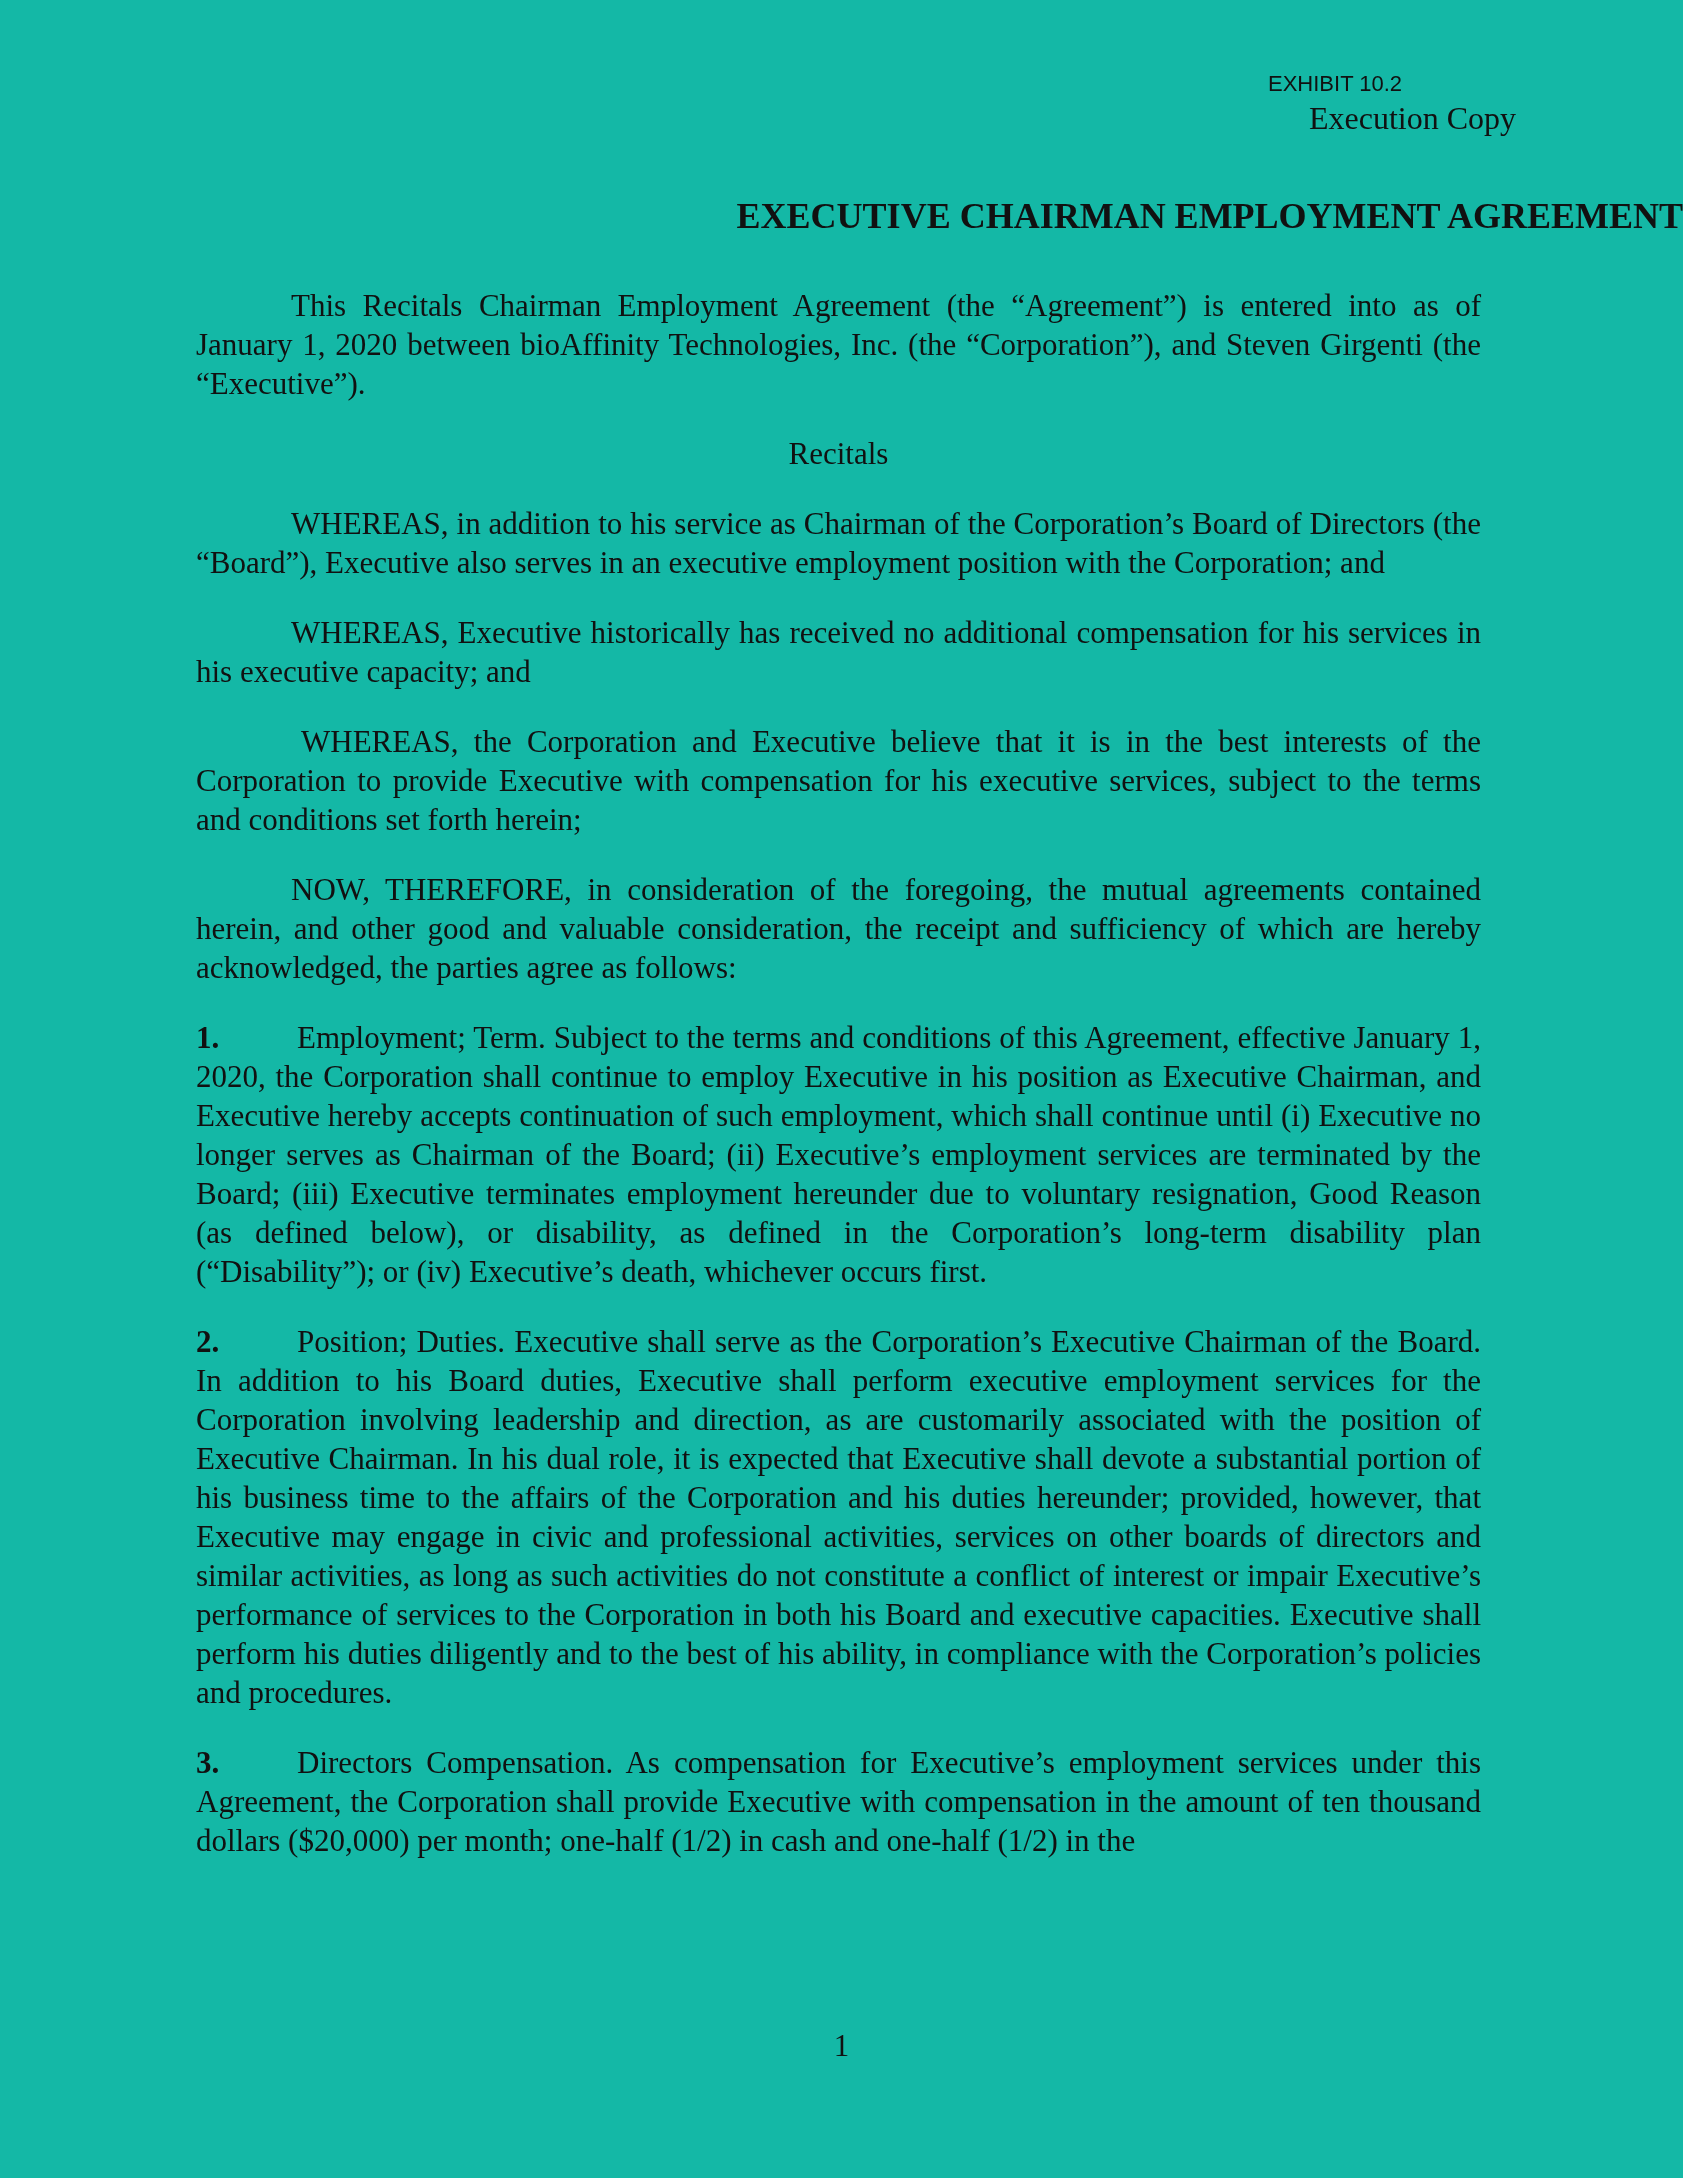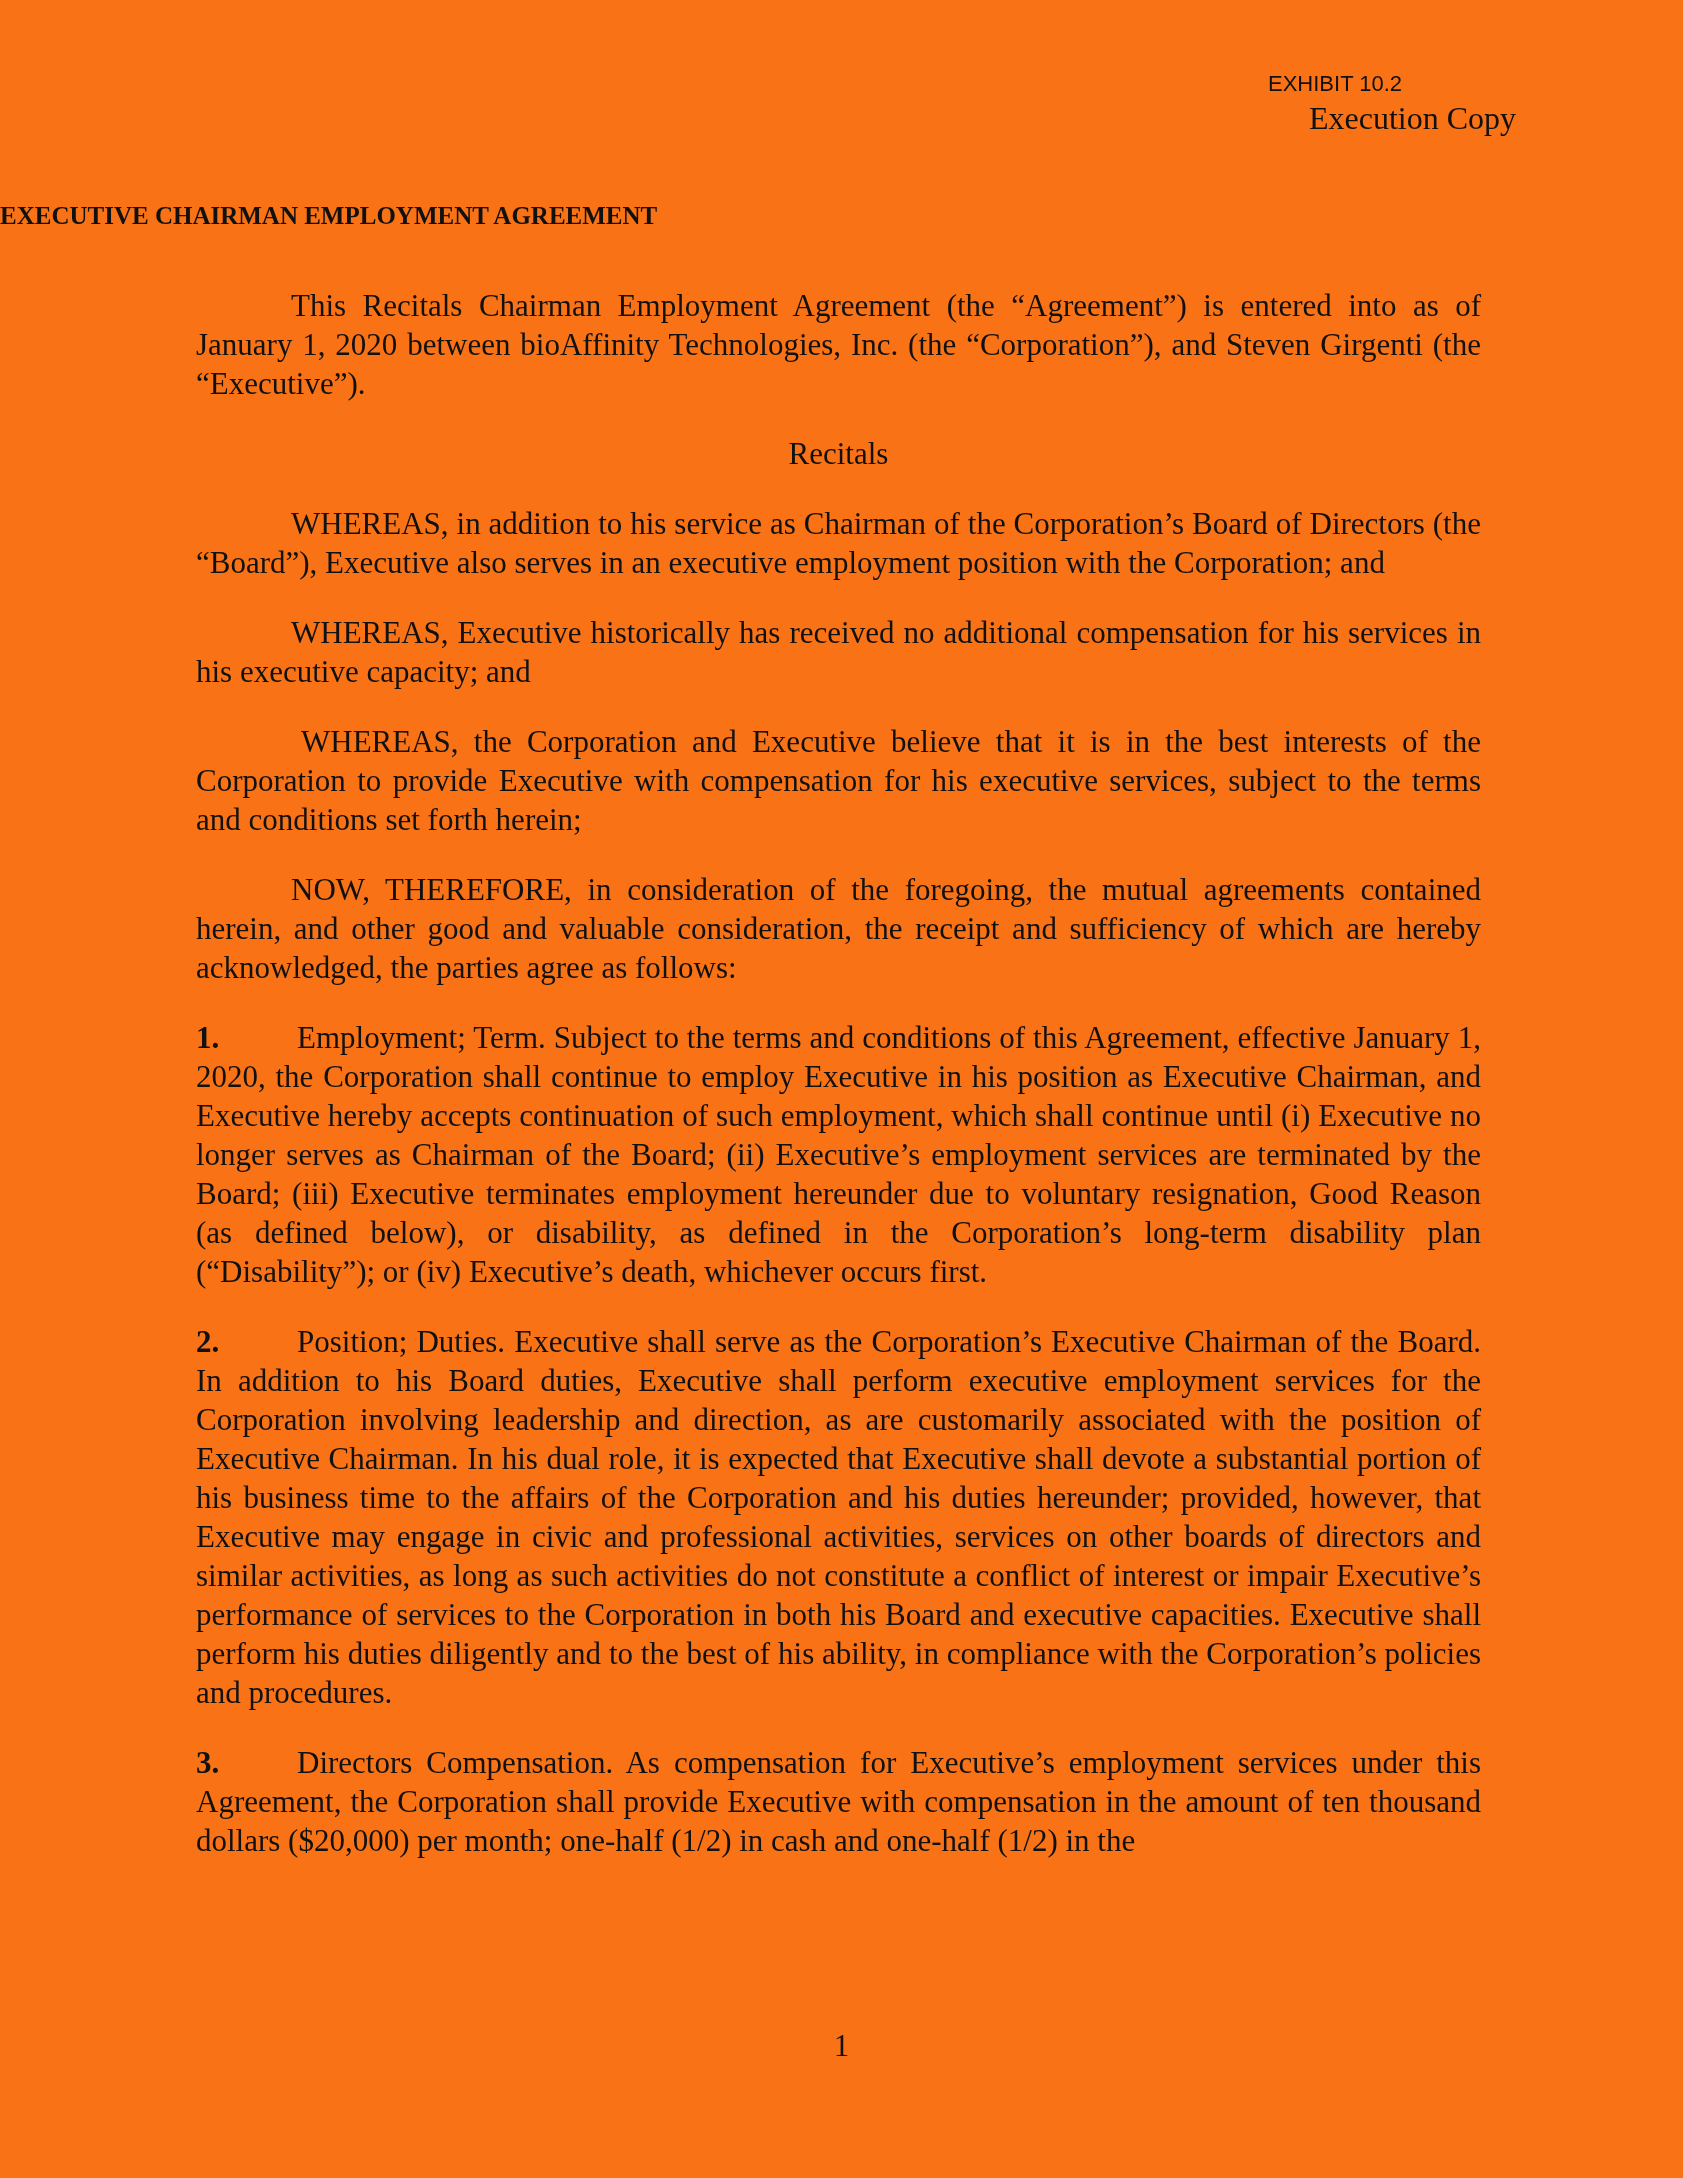--- a/index.html
+++ b/index.html
@@ -1,20 +1,20 @@
 <!DOCTYPE html>
 <html><head>
 <meta charset="utf-8">
 <style>
   html, body { margin: 0; padding: 0; background: #ffffff; }
   body { width: 1683px; height: 2178px; position: relative; overflow: hidden; color: #111111; }
-  .page { position: absolute; left: 0; top: 0; width: 1683px; height: 2178px; background: #f97316; }
+  .page { position: absolute; left: 0; top: 0; width: 1683px; height: 2178px; background: #14b8a6; }
   .exhibit { position: absolute; left: 1268px; top: 71px; font-family: "Liberation Sans", sans-serif; font-size: 22px; line-height: 26px; color: #111; }
   .execcopy { position: absolute; left: 1267px; top: 99px; font-family: "Liberation Serif", serif; font-size: 32px; line-height: 38px; color: #111; margin-left: 42px; }
-  .title { position: absolute; left: 0; width: 1683px; top: 198px; text-align: left; font-family: "Liberation Serif", serif; font-weight: bold; font-size: 25px; line-height: 36px; }
+  .title { position: absolute; left: 0; width: 1683px; top: 198px; text-align: right; font-family: "Liberation Serif", serif; font-weight: bold; font-size: 36px; line-height: 36px; }
   .body { position: absolute; left: 196px; width: 1285px; top: 286px; font-family: "Liberation Serif", serif; font-size: 31px; line-height: 39px; }
   .body p { margin: 0 0 31px 0; text-align: justify; }
   .indent { text-indent: 95px; }
   .indent2 { text-indent: 105px; }
   .center { text-align: center !important; font-weight: normal; margin-bottom: 31px !important; }
   .sec-num { display: inline-block; width: 101px; font-weight: bold; }
   b { font-weight: normal; }
   .pagenum { position: absolute; left: 0; width: 1683px; top: 2028px; text-align: center; font-family: "Liberation Serif", serif; font-size: 31px; }
 </style>
 </head>

